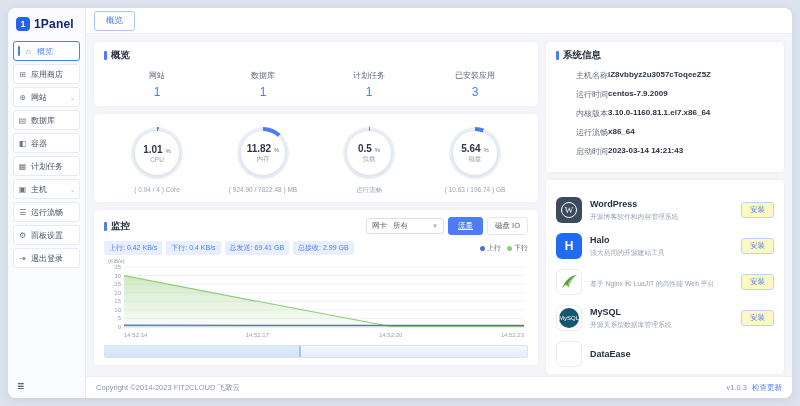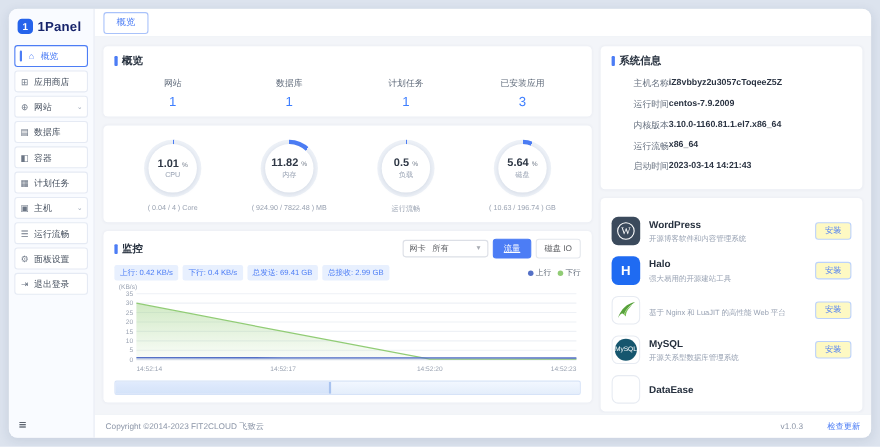--- a/index.html
+++ b/index.html
@@ -79,21 +79,21 @@
   .app-desc { font-size:6.8px; color:#98a2b3; margin-top:3px; white-space:nowrap; overflow:hidden; text-overflow:ellipsis; }
   .install-btn { font-size:7.5px; color:#4c7df5; background:#fef9c3; border:1px solid #bcd2fb; border-radius:3px; padding:2px 8px; cursor:pointer; flex:0 0 auto; }
   
   .ico-wp { background:#3b4a5c; } .wp-circle { width:16px; height:16px; border:1.5px solid #fff; border-radius:50%; color:#fff; font-size:9px; display:flex; align-items:center; justify-content:center; font-family:"Liberation Serif", serif; }
   .ico-halo { background:#1f6bf2; color:#fff; font-size:12px; font-weight:bold; }
   .ico-or { background:#fff; border:1px solid #e7ebf2; }
   .ico-mysql { background:#fff; border:1px solid #e7ebf2; } .mysql-circle { width:20px; height:20px; border-radius:50%; background:#16566e; color:#fff; font-size:6px; display:flex; align-items:center; justify-content:center; }
   .ico-de { background:#fff; border:1px solid #e7ebf2; }
   
   .footer { height:22px; background:#fff; border-top:1px solid #eceff5; display:flex; align-items:center; padding:0 10px; font-size:7.5px; color:#8a94a6; flex:0 0 auto; }
-  .foot-right { margin-left:auto; display:flex; align-items:center; gap:22px; }
+  .foot-right { margin-left:auto; display:flex; align-items:center; gap:5px; }
   .check-update { color:#4c7df5; cursor:pointer; }
 </style>
 </head>
 <body>
 
 <div class="app">
 
   <div class="sidebar">
     <div class="logo">
       <span class="logo-badge">1</span>

